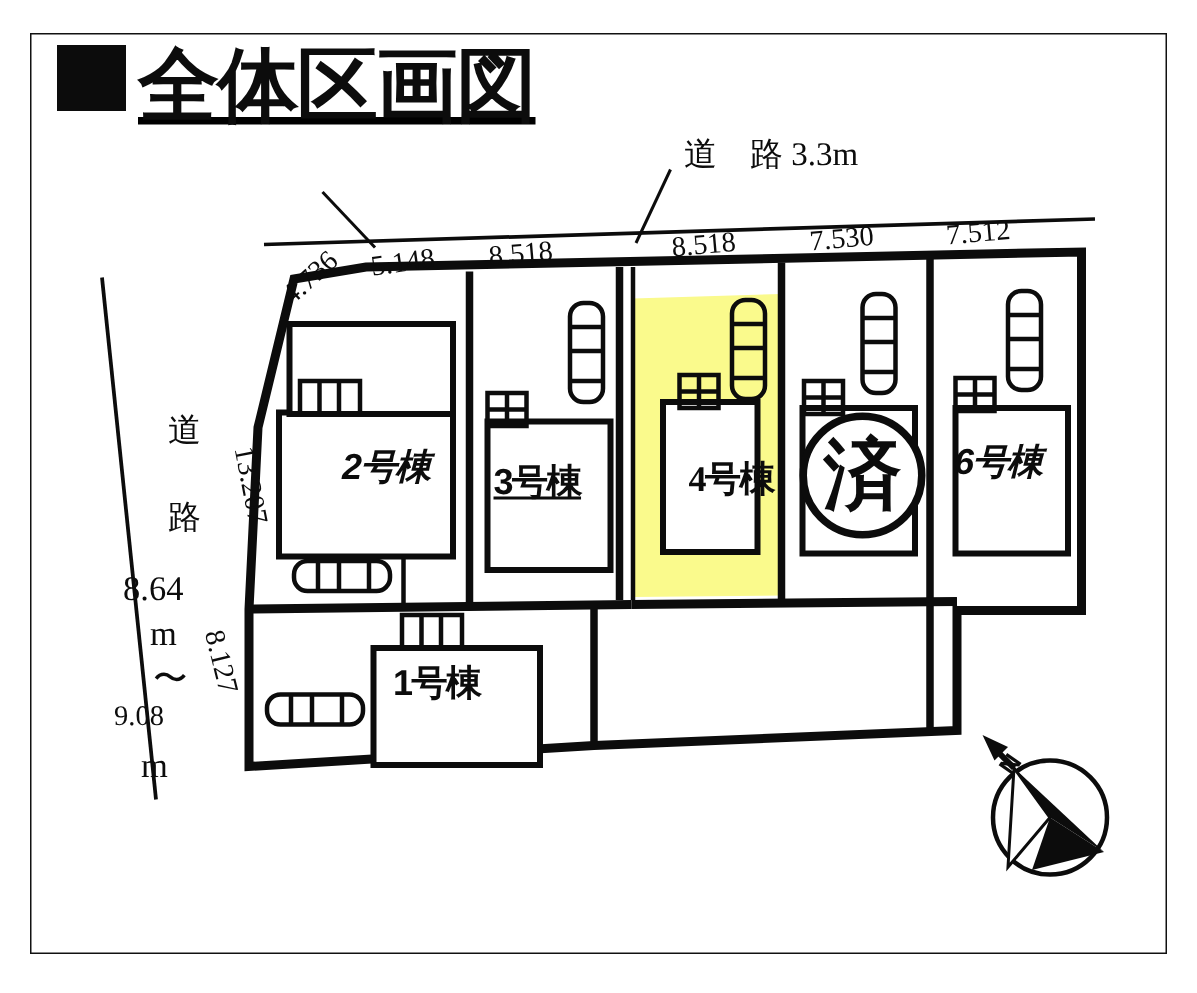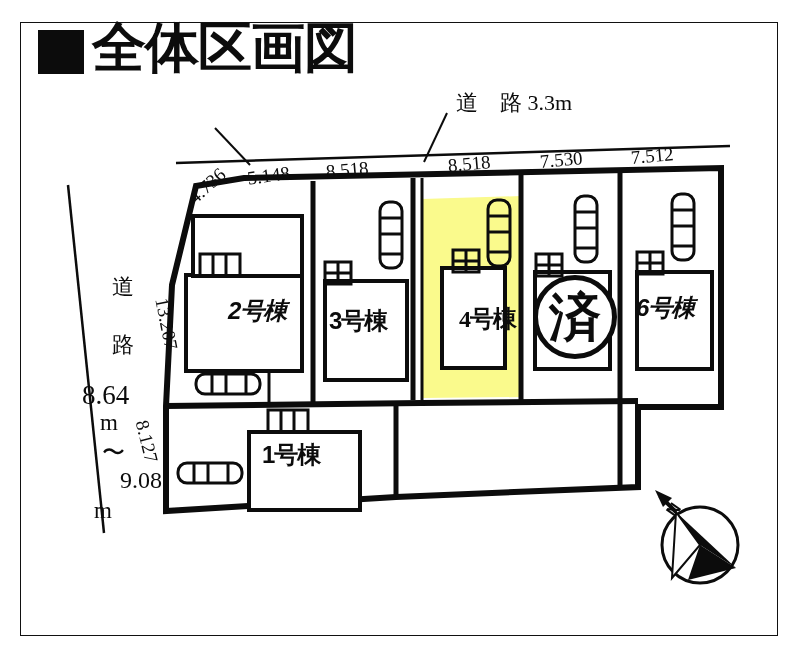--- a/index.html
+++ b/index.html
@@ -24,24 +24,25 @@
     top: 22px;
     width: 758px;
     height: 614px;
     border: 1px solid #111;
     box-sizing: border-box;
   }
   
   #title-block {
     position: absolute;
     left: 38px;
-    top: 20px;
+    top: 30px;
     display: flex;
-    align-items: flex-end;
+    align-items: flex-start;
     gap: 8px;
+    text-decoration: underline;
   }
   #title-square {
     width: 46px;
     height: 44px;
     background: #0c0c0c;
   }
   #title-text {
     font-size: 54px;
     line-height: 54px;
     font-weight: 700;
@@ -255,39 +256,39 @@
       <polygon points="700,545 736,568 688,580" fill="#0c0c0c"></polygon>
       <line x1="676" y1="512" x2="660" y2="496" stroke="#0c0c0c" stroke-width="4"></line>
       <polygon points="655,490 672,498 663,507" fill="#0c0c0c"></polygon>
     </g>
   </svg>
 
   <div class="lbl roadlbl" style="left:456px; top:88px;">道　路 3.3m</div>
 
   <div class="lbl roadlbl" style="left:112px; top:272px;">道</div>
   <div class="lbl roadlbl" style="left:112px; top:330px;">路</div>
-  <div class="lbl dim" style="left:82px; top:380px; font-size:27px;">8.64</div>
+  <div class="lbl dim" style="left:82px; top:380px; font-size:23px;">8.64</div>
   <div class="lbl dim" style="left:100px; top:410px; font-size:23px;">m</div>
   <div class="lbl dim" style="left:102px; top:437px; font-size:23px;">〜</div>
-  <div class="lbl dim" style="left:76px; top:467px; font-size:24px;margin-left:44px;">9.08</div>
+  <div class="lbl dim" style="left:76px; top:467px; font-size:19px;">9.08</div>
   <div class="lbl dim" style="left:94px; top:498px; font-size:23px;">m</div>
 
   <div class="lbl dim" style="left:184px; top:192px; transform:rotate(-42deg); transform-origin:left top;">4.736</div>
   <div class="lbl dim" style="left:246px; top:168px; transform:rotate(-8deg); transform-origin:left top;">5.148</div>
   <div class="lbl dim" style="left:325px; top:161px; transform:rotate(-5deg); transform-origin:left top;">8.518</div>
   <div class="lbl dim" style="left:447px; top:155px; transform:rotate(-5deg); transform-origin:left top;">8.518</div>
   <div class="lbl dim" style="left:539px; top:151px; transform:rotate(-5deg); transform-origin:left top;">7.530</div>
   <div class="lbl dim" style="left:630px; top:147px; transform:rotate(-5deg); transform-origin:left top;">7.512</div>
 
   <div class="lbl dim" style="left:172px; top:296px; transform:rotate(79deg); transform-origin:left top;">13.207</div>
   <div class="lbl dim" style="left:152px; top:418px; transform:rotate(76deg); transform-origin:left top;">8.127</div>
 
   <div class="lbl plotlbl" style="left:262px; top:439px;">1号棟</div>
   <div class="lbl plotlbl" style="left:228px; top:295px;font-style:italic;">2号棟</div>
-  <div class="lbl plotlbl" style="left:329px; top:305px;">3号棟</div>
+  <div class="lbl plotlbl" style="left:329px; top:305px;text-decoration:underline;">3号棟</div>
   <div class="lbl plotlbl" style="left:459px; top:303px;font-family:Liberation Serif, serif;">4号棟</div>
   <div class="lbl plotlbl" style="left:636px; top:292px;font-style:italic;">6号棟</div>
 
   <div id="sold-badge">
     <span>済</span>
   </div>
 
   <div id="compass-n">N</div>
 
 </div>

